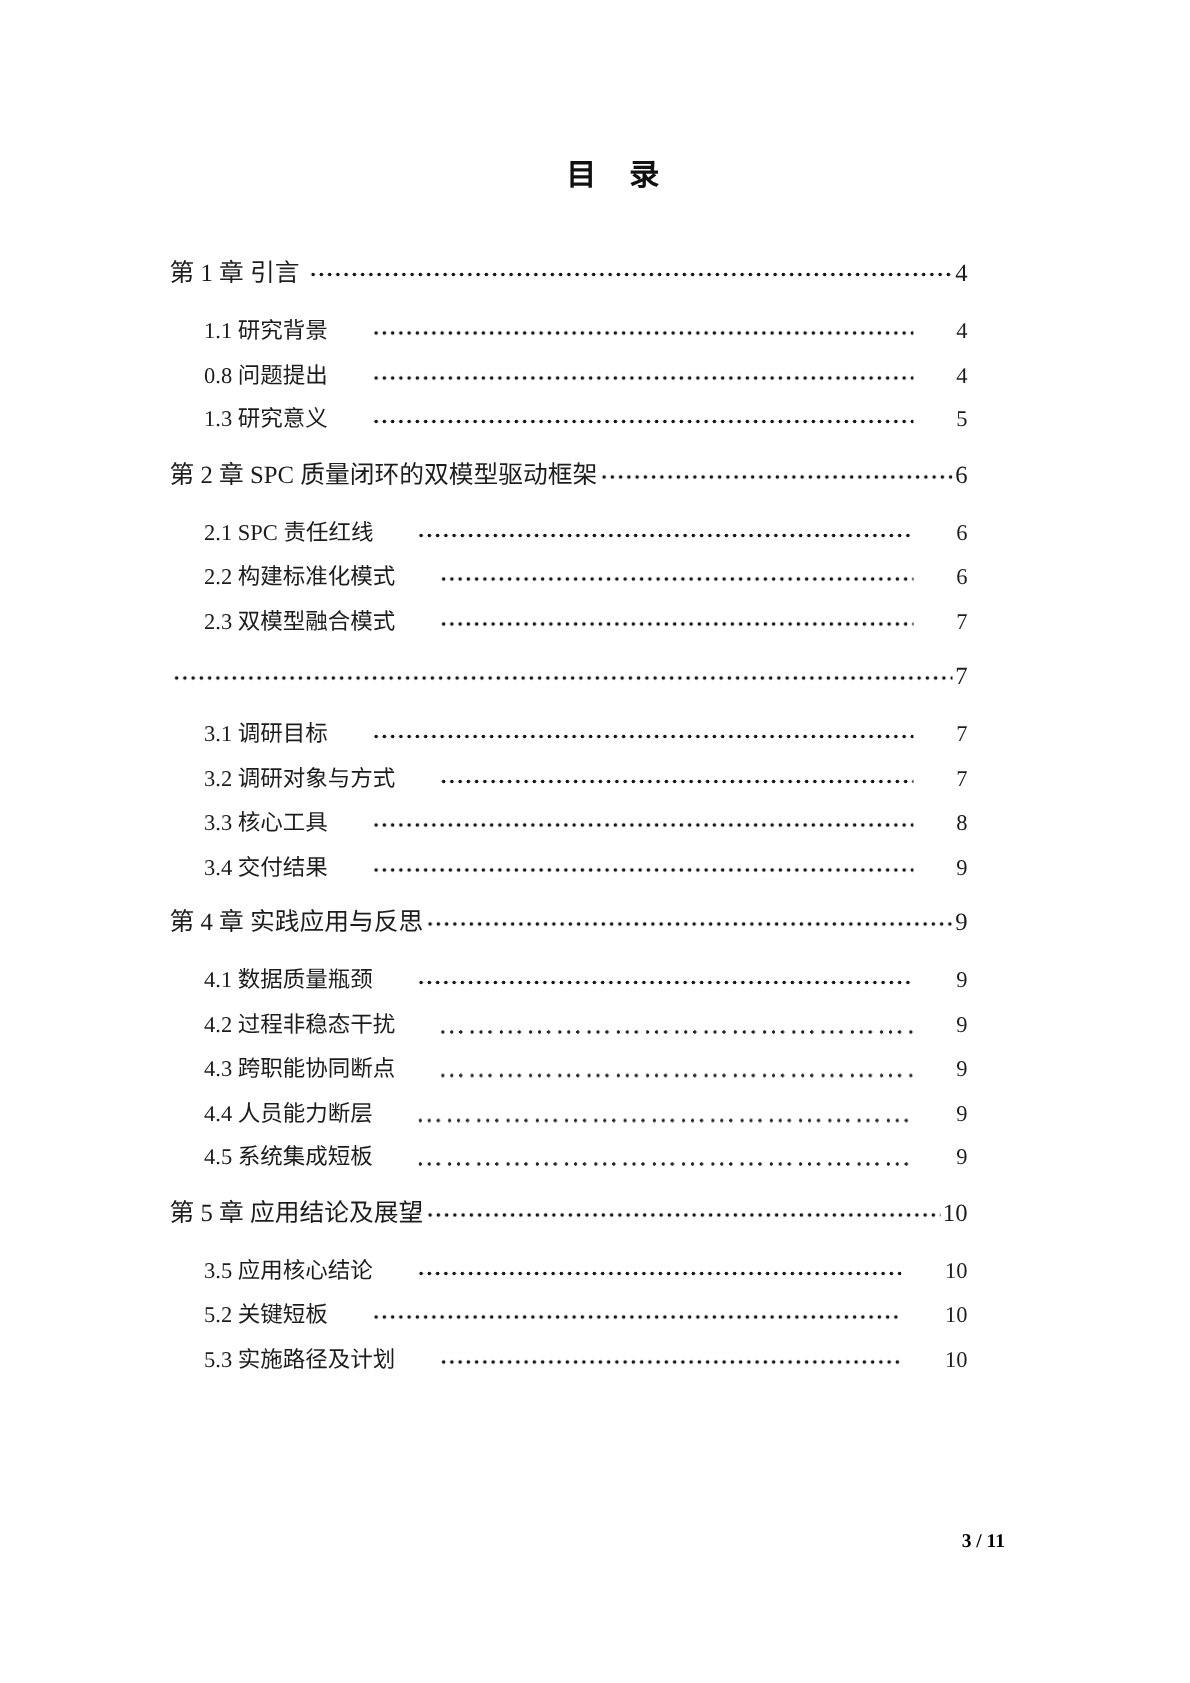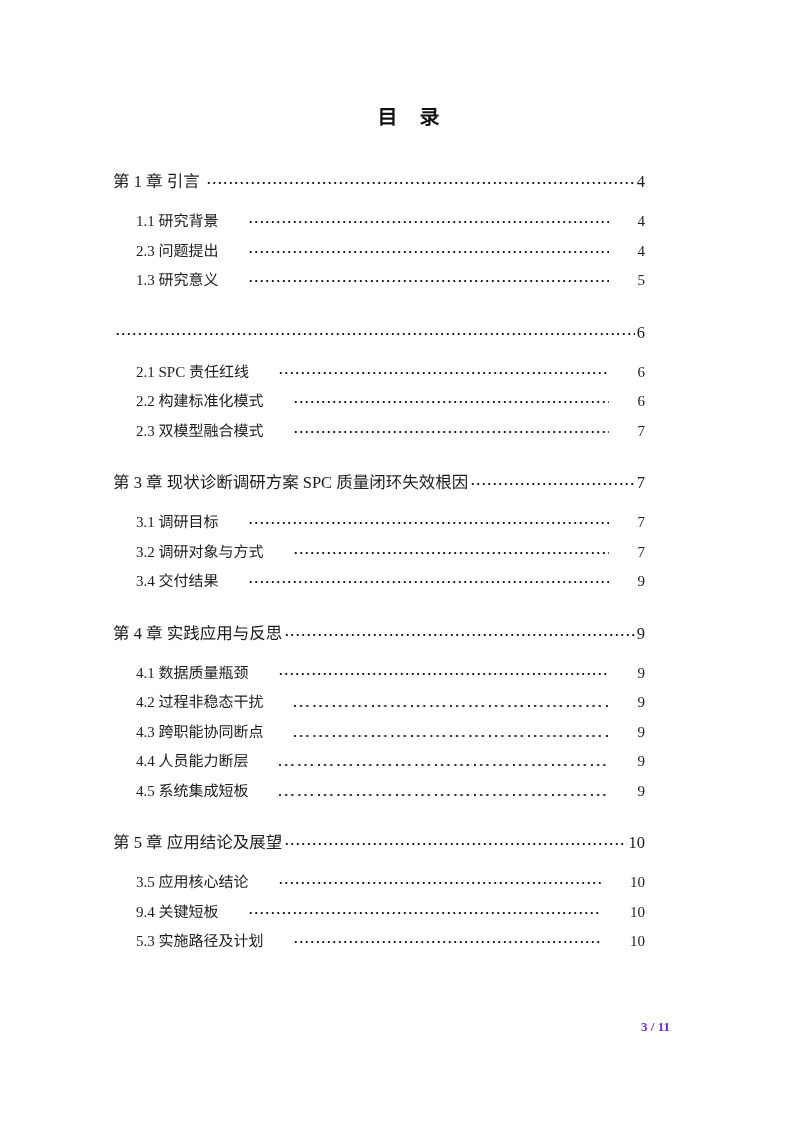--- a/index.html
+++ b/index.html
@@ -44,21 +44,21 @@
     margin: 0 2px 0 2px;
     background-repeat: repeat-x;
   }
   .row .pagenum {
     flex: 0 0 auto;
   }
   .lv-chapter {
     font-size: 16.5px;
     line-height: 22px;
     height: 30px;
-    margin-top: 22px;
+    margin-top: 6px;
     margin-bottom: 10px;
   }
   .lv-sub, .lv-ref {
     font-size: 15px;
     line-height: 20px;
     height: 29.5px;
   }
   .lv-sub { padding-left: 23px; gap: 27px; }
   .lv-chapter .leader { height: 22px; }
   .lv-sub .leader, .lv-ref .leader { height: 20px; }
@@ -78,21 +78,21 @@
     background-size: 19.5px 4px;
     background-position: left bottom 4px;
   }
   .footer {
     position: absolute;
     top: 1019px;
     right: 123px;
     font-size: 13px;
     line-height: 16px;
     font-weight: 700;
-    color: #6d28d9;
+    color: #000000;
   }
 </style>
 </head>
 <body>
 
 <div class="page">
 
   <h1 class="toc-title">目　录</h1>
 
   <div class="toc-list">
@@ -101,64 +101,69 @@
         <span class="label">第 1 章 引言 </span>
         <span class="leader"></span>
         <span class="pagenum">4</span>
       </div>
       <div class="row lv-sub leader-mid">
         <span class="label">1.1 研究背景</span>
         <span class="leader"></span>
         <span class="pagenum">4</span>
       </div>
       <div class="row lv-sub leader-mid">
-        <span class="label">2.3 问题提出</span>
+        <span class="label">0.8 问题提出</span>
         <span class="leader"></span>
         <span class="pagenum">4</span>
       </div>
       <div class="row lv-sub leader-mid">
         <span class="label">1.3 研究意义</span>
         <span class="leader"></span>
         <span class="pagenum">5</span>
       </div>
       <div class="row lv-chapter leader-mid">
+        <span class="label">第 2 章 SPC 质量闭环的双模型驱动框架</span>
         <span class="leader"></span>
         <span class="pagenum">6</span>
       </div>
       <div class="row lv-sub leader-mid">
         <span class="label">2.1 SPC 责任红线</span>
         <span class="leader"></span>
         <span class="pagenum">6</span>
       </div>
       <div class="row lv-sub leader-mid">
         <span class="label">2.2 构建标准化模式</span>
         <span class="leader"></span>
         <span class="pagenum">6</span>
       </div>
       <div class="row lv-sub leader-mid">
         <span class="label">2.3 双模型融合模式</span>
         <span class="leader"></span>
         <span class="pagenum">7</span>
       </div>
       <div class="row lv-chapter leader-mid">
-        <span class="label">第 3 章 现状诊断调研方案 SPC 质量闭环失效根因</span>
         <span class="leader"></span>
         <span class="pagenum">7</span>
       </div>
       <div class="row lv-sub leader-mid">
         <span class="label">3.1 调研目标</span>
         <span class="leader"></span>
         <span class="pagenum">7</span>
       </div>
       <div class="row lv-sub leader-mid">
         <span class="label">3.2 调研对象与方式</span>
         <span class="leader"></span>
         <span class="pagenum">7</span>
       </div>
       <div class="row lv-sub leader-mid">
+        <span class="label">3.3 核心工具</span>
+        <span class="leader"></span>
+        <span class="pagenum">8</span>
+      </div>
+      <div class="row lv-sub leader-mid">
         <span class="label">3.4 交付结果</span>
         <span class="leader"></span>
         <span class="pagenum">9</span>
       </div>
       <div class="row lv-chapter leader-mid">
         <span class="label">第 4 章 实践应用与反思</span>
         <span class="leader"></span>
         <span class="pagenum">9</span>
       </div>
       <div class="row lv-sub leader-mid">
@@ -190,21 +195,21 @@
         <span class="label">第 5 章 应用结论及展望</span>
         <span class="leader"></span>
         <span class="pagenum">10</span>
       </div>
       <div class="row lv-sub leader-mid">
         <span class="label">3.5 应用核心结论</span>
         <span class="leader"></span>
         <span class="pagenum">10</span>
       </div>
       <div class="row lv-sub leader-mid">
-        <span class="label">9.4 关键短板</span>
+        <span class="label">5.2 关键短板</span>
         <span class="leader"></span>
         <span class="pagenum">10</span>
       </div>
       <div class="row lv-sub leader-mid">
         <span class="label">5.3 实施路径及计划</span>
         <span class="leader"></span>
         <span class="pagenum">10</span>
       </div>
     </div>
 

